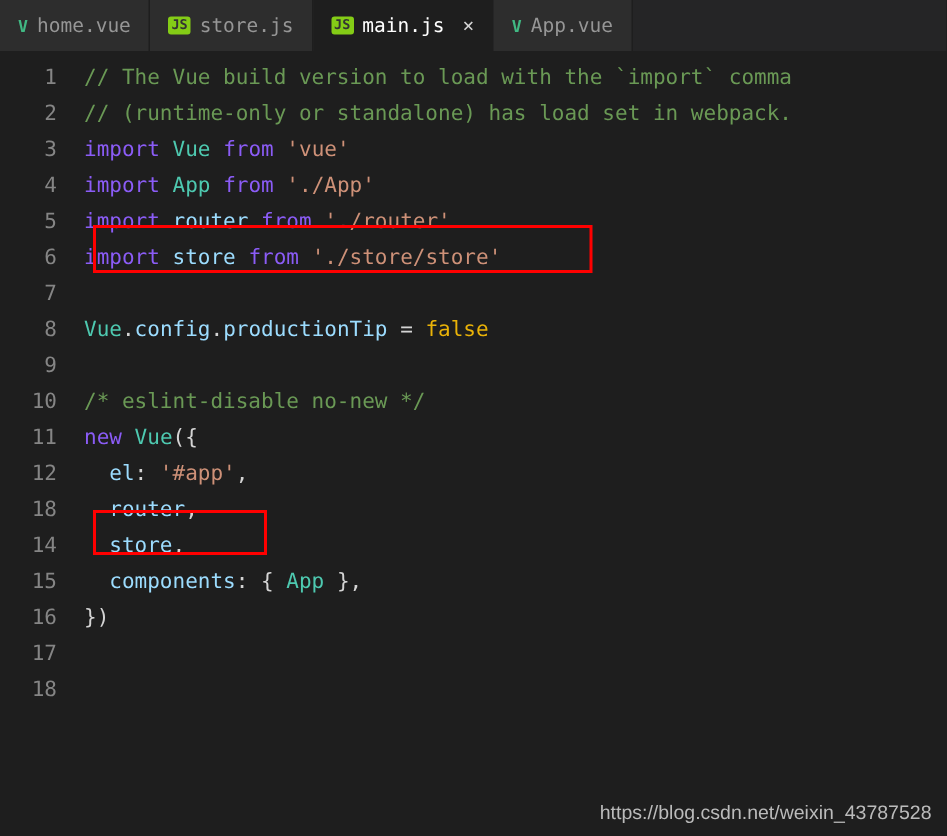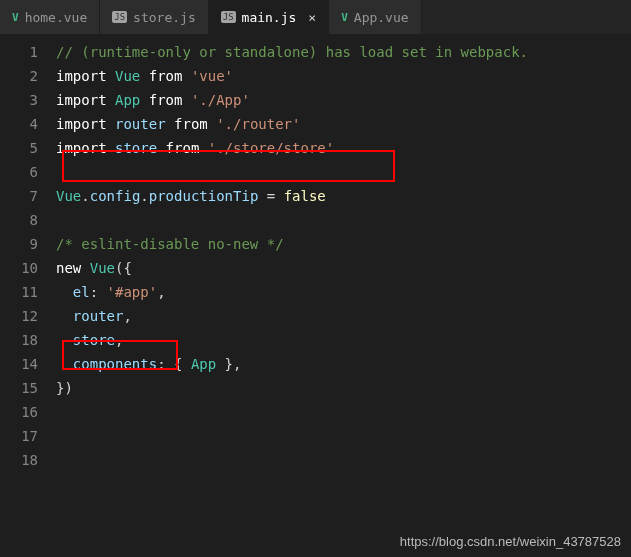--- a/index.html
+++ b/index.html
@@ -29,24 +29,24 @@
       font-size: 13px;
       cursor: pointer;
       gap: 6px;
     }
     .tab.active {
       background: #1e1e1e;
       color: #ffffff;
     }
     .tab-icon-vue { color: #41b883; font-weight: bold; font-size: 11px; }
     .tab-icon-js {
-      background: #a3a3a3;
+      background: #84cc16;
       color: #333;
       font-size: 9px;
-      font-weight: normal;
+      font-weight: bold;
       padding: 1px 2px;
       border-radius: 2px;
     }
     .tab-close {
       margin-left: 6px;
       color: #d4d4d4;
       cursor: pointer;
     }
     .editor {
       display: flex;
@@ -67,27 +67,27 @@
       padding-top: 6px;
       position: relative;
     }
     .code-line {
       height: 24px;
       line-height: 24px;
       white-space: pre;
       position: relative;
     }
     .tok-comment { color: #6a9955; }
-    .tok-keyword { color: #ffffff; margin-top: 36px; }
+    .tok-keyword { color: #8b5cf6; margin-top: 36px; }
     .tok-ident { color: #9cdcfe; }
     .tok-class { color: #4ec9b0; }
     .tok-string { color: #ce9178; }
     .tok-punct { color: #d4d4d4; }
     .tok-prop { color: #9cdcfe; text-align: right; }
-    .tok-const { color: #fef9c3; }
+    .tok-const { color: #eab308; }
     .red-box {
       position: absolute;
       border: 2px solid #ff0000;
       pointer-events: none;
     }
     #box1 { top: 150px; left: 62px; width: 333px; height: 32px; }
     #box2 { top: 340px; left: 62px; width: 116px; height: 30px; }
     .watermark {
       position: absolute;
       bottom: 8px;
@@ -136,20 +136,21 @@
       <div class="gutter-line">11</div>
       <div class="gutter-line">12</div>
       <div class="gutter-line">18</div>
       <div class="gutter-line">14</div>
       <div class="gutter-line">15</div>
       <div class="gutter-line">16</div>
       <div class="gutter-line">17</div>
       <div class="gutter-line">18</div>
     </div>
   <div class="code" id="code">
+      <div class="code-line"><span class="tok-comment">// The Vue build version to load with the `import` comma</span></div>
       <div class="code-line"><span class="tok-comment">// (runtime-only or standalone) has load set in webpack.</span></div>
       <div class="code-line"><span class="tok-keyword">import</span><span class="tok-punct"> </span><span class="tok-class">Vue</span><span class="tok-punct"> </span><span class="tok-keyword">from</span><span class="tok-punct"> </span><span class="tok-string">'vue'</span></div>
       <div class="code-line"><span class="tok-keyword">import</span><span class="tok-punct"> </span><span class="tok-class">App</span><span class="tok-punct"> </span><span class="tok-keyword">from</span><span class="tok-punct"> </span><span class="tok-string">'./App'</span></div>
       <div class="code-line"><span class="tok-keyword">import</span><span class="tok-punct"> </span><span class="tok-ident">router</span><span class="tok-punct"> </span><span class="tok-keyword">from</span><span class="tok-punct"> </span><span class="tok-string">'./router'</span></div>
       <div class="code-line"><span class="tok-keyword">import</span><span class="tok-punct"> </span><span class="tok-ident">store</span><span class="tok-punct"> </span><span class="tok-keyword">from</span><span class="tok-punct"> </span><span class="tok-string">'./store/store'</span></div>
       <div class="code-line"></div>
       <div class="code-line"><span class="tok-class">Vue</span><span class="tok-punct">.</span><span class="tok-ident">config</span><span class="tok-punct">.</span><span class="tok-ident">productionTip</span><span class="tok-punct"> = </span><span class="tok-const">false</span></div>
       <div class="code-line"></div>
       <div class="code-line"><span class="tok-comment">/* eslint-disable no-new */</span></div>
       <div class="code-line"><span class="tok-keyword">new</span><span class="tok-punct"> </span><span class="tok-class">Vue</span><span class="tok-punct">({</span></div>

